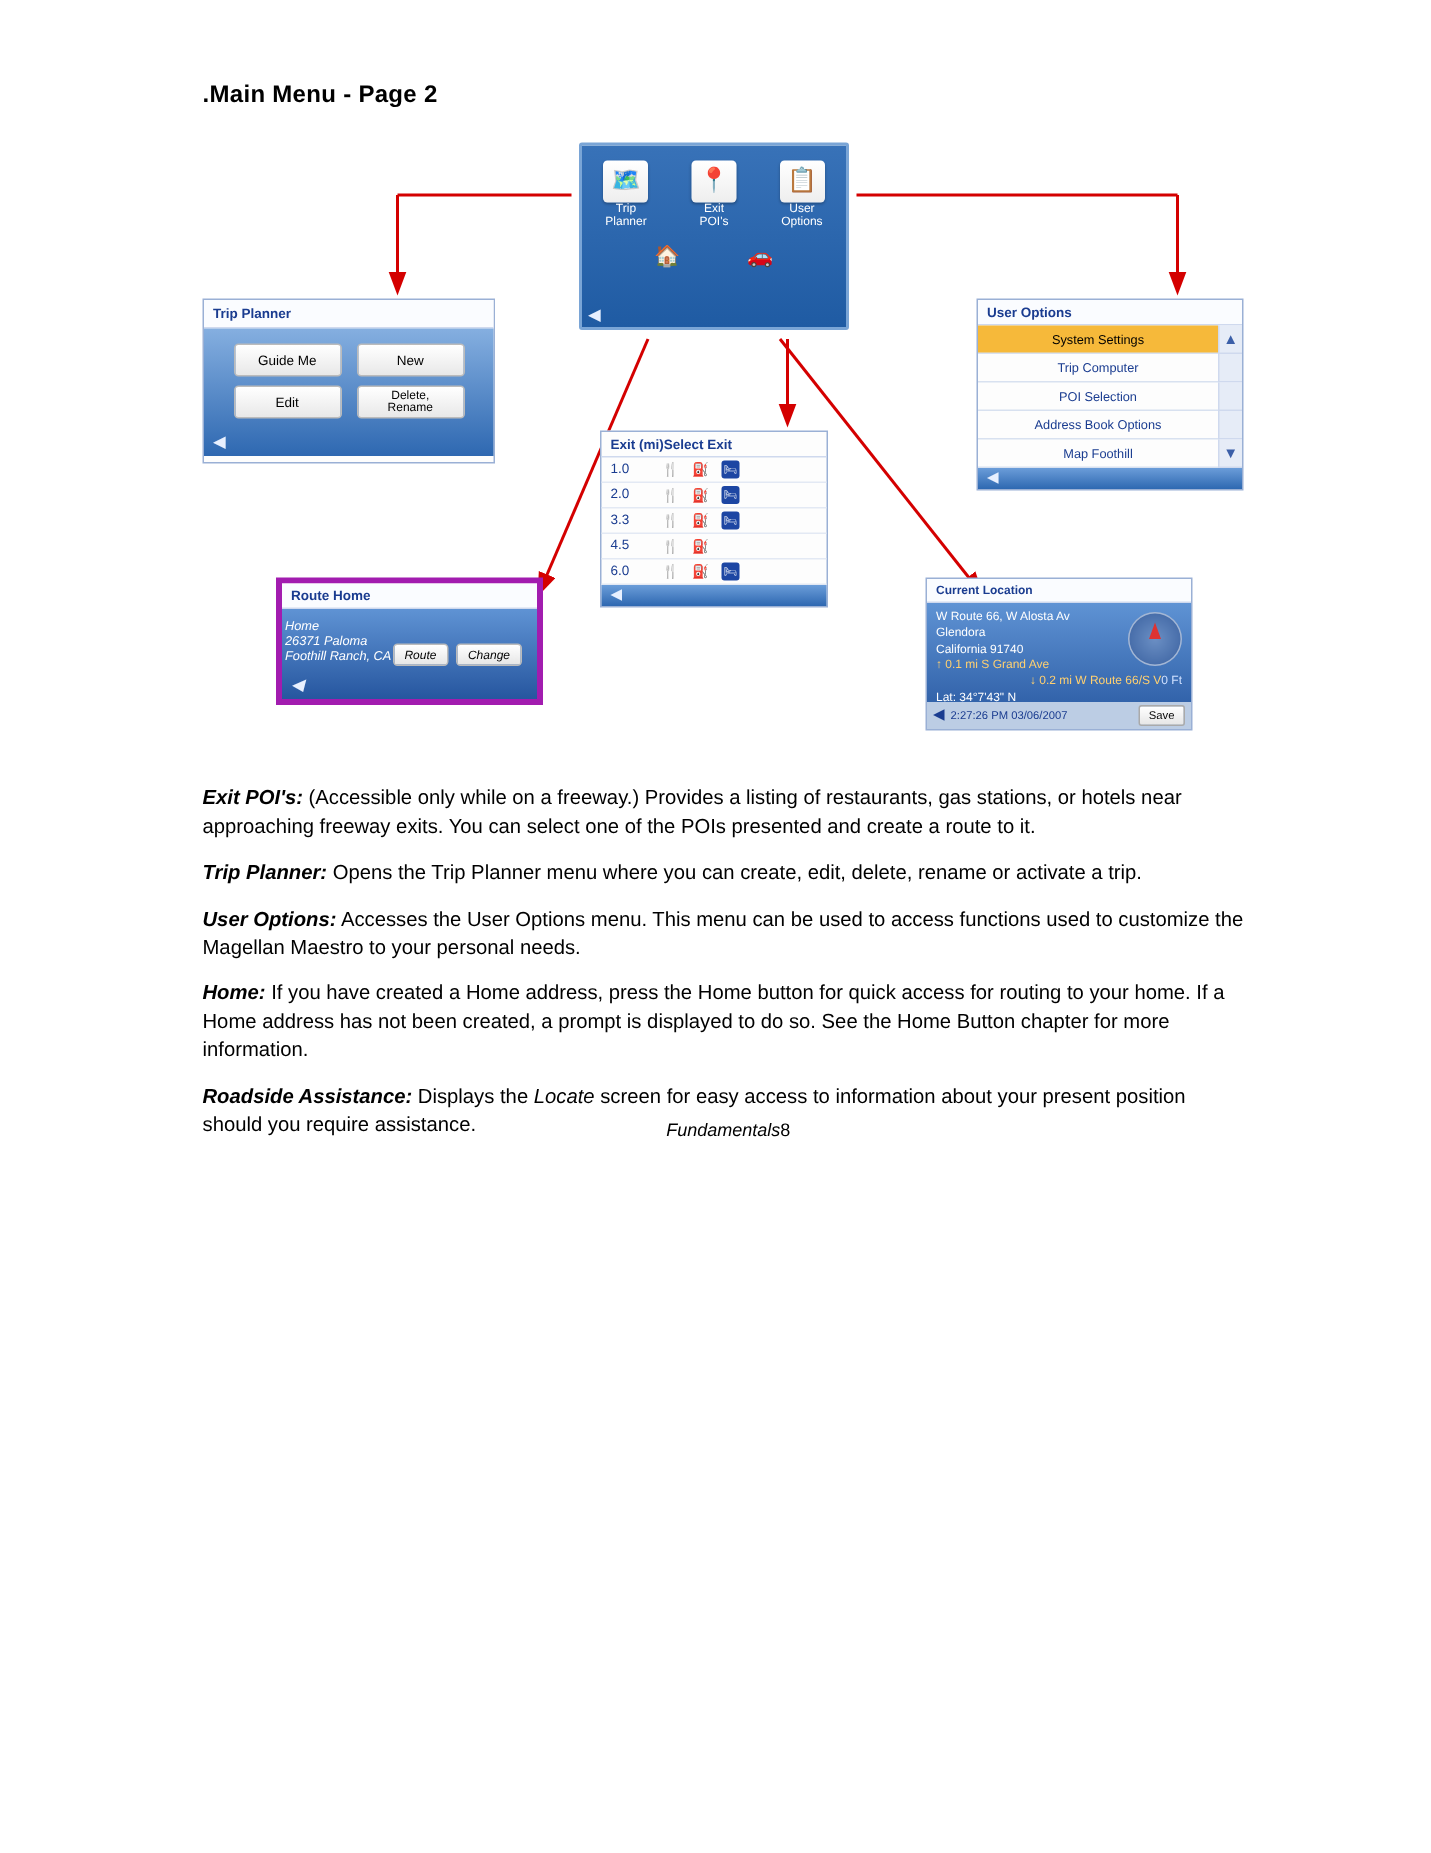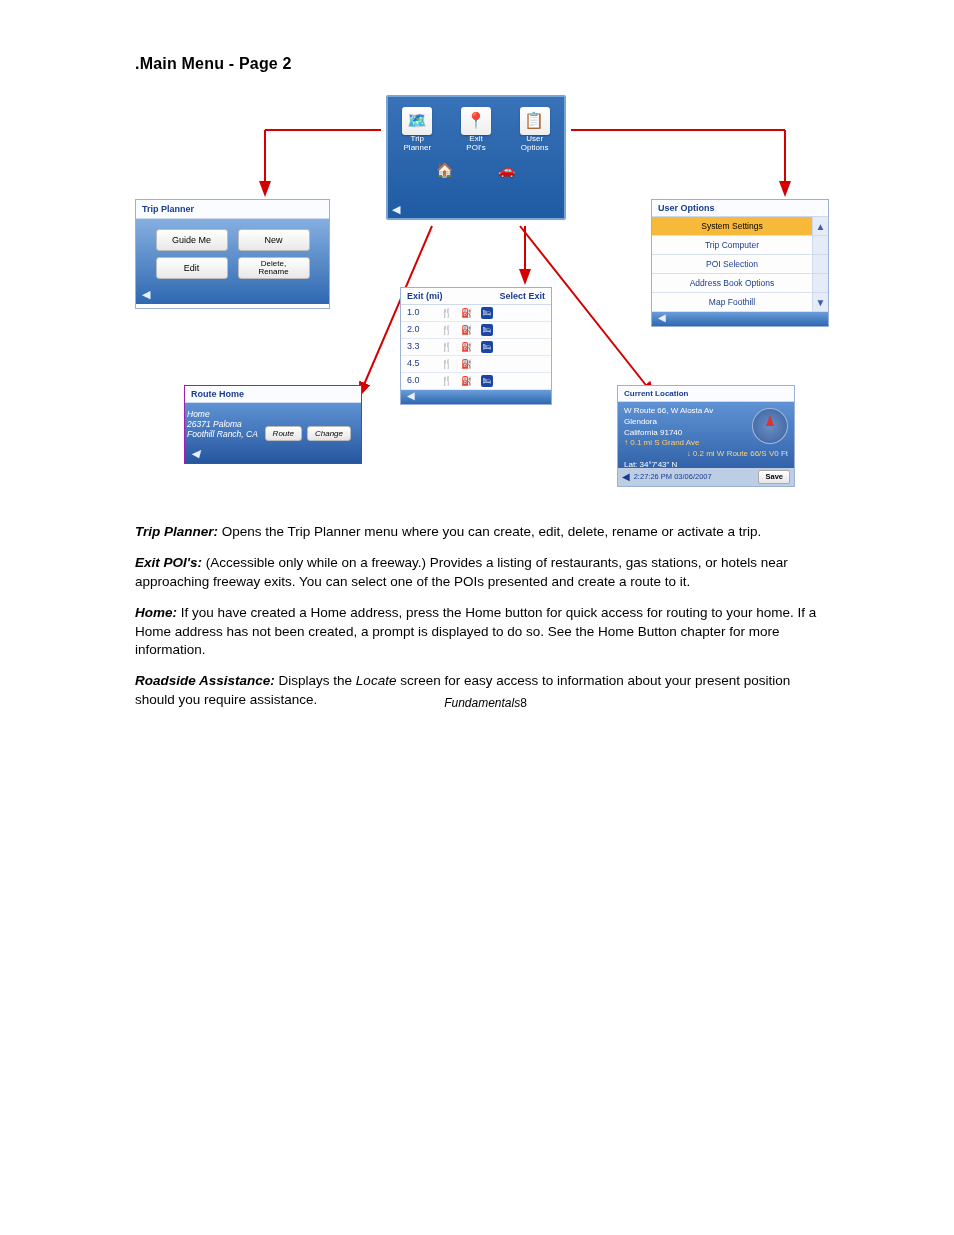--- a/index.html
+++ b/index.html
@@ -29,47 +29,47 @@
   .user-options .uo-header { color:#1a3c90; font-weight:bold; padding:3px 6px; background:#fafcff; border-bottom:1px solid #cfd9ee; }
   .uo-row { display:flex; }
   .uo-item { flex:1; text-align:center; padding:4px 0; border-bottom:1px solid #d8e1f0; font-size:8.5px; color:#1a3c90; }
   .uo-selected { background:#f6b93a; color:#000;text-align:center; }
   .uo-side { width:16px; background:#e6ecf7; border-left:1px solid #cfd9ee; border-bottom:1px solid #cfd9ee; display:flex; align-items:center; justify-content:center; font-size:10px; color:#3b5fa8; }
   .uo-footer { background:linear-gradient(#6b9dd9,#2e68b1); height:14px; position:relative; }
   .uo-footer .back { position:absolute; left:6px; top:0; color:#e8f0ff; font-size:10px; }
 
   
   .exit-poi { position:absolute; left:265px; top:192px; width:152px; border:1px solid #9ab0d5; background:#fdfdfd; font-size:9px; }
-  .exit-poi .ep-header { display:flex; justify-content:space-between; padding:3px 6px; color:#1a3c90; font-weight:bold; border-bottom:1px solid #cfd9ee; }
+  .exit-poi .ep-header { display:flex; padding:3px 6px; color:#1a3c90; font-weight:bold; border-bottom:1px solid #cfd9ee; }
   .ep-row { display:flex; align-items:flex-start; padding:2px 6px; border-bottom:1px solid #e3e9f4; gap:8px; }
   .ep-row span.dist { width:26px; color:#1a3c90; }
   .ep-row .dot { width:12px; height:12px; display:flex; align-items:center; justify-content:center; font-size:9px; }
   .ep-row .dot1 { color:#444; }
   .ep-row .dot2 { color:#c94b1f; }
   .ep-row .dot3 { background:#1d46a3; color:#fff; border-radius:2px; font-size:7px; padding:1px 2px; }
   .ep-footer { background:linear-gradient(#6b9dd9,#2e68b1); height:14px; position:relative; }
   .ep-footer .back { position:absolute; left:6px; top:0; color:#e8f0ff; font-size:10px; }
 
   
-  .route-home { position:absolute; left:49px; top:290px; width:178px; border:1px solid #a21caf; font-size:9px; }
+  .route-home { position:absolute; left:49px; top:290px; width:178px; border:4px solid #a21caf; font-size:9px; }
   .route-home .rh-header { color:#1a3c90; font-weight:bold; padding:3px 6px; background:#fafcff; border-bottom:1px solid #cfd9ee; }
   .rh-body { background:linear-gradient(#5f93d4,#26569f); padding:6px 2px; color:#fff; font-size:8.5px; position:relative; height:60px;font-style:italic; }
   .rh-body .btns { position:absolute; right:10px; bottom:22px; display:flex; gap:5px; }
   .rh-body .btns .mini { background:linear-gradient(#fff,#e6e6e6); color:#000; border:1px solid #bbb; border-radius:3px; font-size:8px; padding:2px 7px; }
   .rh-body .back { position:absolute; left:6px; bottom:3px; color:#e8f0ff; font-size:11px; }
 
   
   .cur-loc { position:absolute; right:34px; top:290px; width:178px; border:1px solid #9ab0d5; font-size:8px; }
   .cur-loc .cl-header { color:#1a3c90; font-weight:bold; padding:3px 6px; background:#fafcff; border-bottom:1px solid #cfd9ee; }
   .cl-body { background:linear-gradient(#5f93d4,#26569f); color:#fff; padding:4px 6px 2px 6px; position:relative; height:84px; line-height:1.35; }
   .cl-compass { position:absolute; right:6px; top:6px; width:36px; height:36px; border-radius:50%; border:1px solid rgba(255,255,255,.5); background: radial-gradient(#6b8fc4, #39609f); display:flex; align-items:center; justify-content:center; }
   .cl-compass::after { content:""; position:absolute; width:0; height:0; border-left:4px solid transparent; border-right:4px solid transparent; border-bottom:11px solid #d33; top:6px; }
   .cl-bottom { position:absolute; left:0; right:0; bottom:0; background:#bccde4; color:#1a3c90; display:flex; align-items:center; padding:2px 4px; font-size:7.5px; }
   .cl-bottom .back { color:#1a3c90; margin-right:4px; font-size:10px; }
-  .cl-bottom .save { margin-left:auto; background:linear-gradient(#fff,#e6e6e6); border:1px solid #aaa; border-radius:2px; padding:1px 6px; font-size:7.5px; color:#000;font-weight:bold; }
+  .cl-bottom .save { margin-left:auto; background:linear-gradient(#fff,#e6e6e6); border:1px solid #aaa; border-radius:2px; padding:1px 6px; font-size:7.5px; color:#000; }
 
   
   .desc { font-size: 13.5px; line-height: 1.4; margin-top: 28px; }
   .desc p { margin-bottom: 12px; }
   .desc .term { font-weight: bold; font-style: italic; }
   .desc .locate { font-style: italic; }
 
   
   .page-footer { position: absolute; bottom: 52px; left: 135px; right: 118px; font-size: 12px; display:flex; justify-content:center; }
   .page-footer .section { font-style: italic; }
@@ -238,22 +238,23 @@
         <span class="back">◀</span>
         <span>2:27:26 PM 03/06/2007</span>
         <span class="save">Save</span>
       </div>
     </div>
   </div>
 
 </div>
 
 <div class="desc">
+  <p><span class="term">Exit POI's:</span><span>  (Accessible only while on a freeway.)  Provides a listing of restaurants, gas stations, or hotels near approaching freeway exits.  You can select one of the POIs presented and create a route to it.</span></p>
   <p><span class="term">Trip Planner:</span><span>  Opens the Trip Planner menu where you can create, edit, delete, rename or activate a trip.</span></p>
-  <p><span class="term">Exit POI's:</span><span>  (Accessible only while on a freeway.)  Provides a listing of restaurants, gas stations, or hotels near approaching freeway exits.  You can select one of the POIs presented and create a route to it.</span></p>
+  <p><span class="term">User Options:</span><span>  Accesses the User Options menu.  This menu can be used to access functions used to customize the Magellan Maestro to your personal needs.</span></p>
   <p><span class="term">Home:</span><span>  If you have created a Home address, press the Home button for quick access for routing to your home.  If a Home address has not been created, a prompt is displayed to do so.  See the Home Button chapter for more information.</span></p>
   <p><span class="term">Roadside Assistance:</span><span>  Displays the </span><span class="locate">Locate</span><span> screen for easy access to information about your present position should you require assistance.</span></p>
 </div>
 
 <div class="page-footer">
   <span class="section">Fundamentals</span>
   <span>8</span>
 </div>
 
 </body></html>

